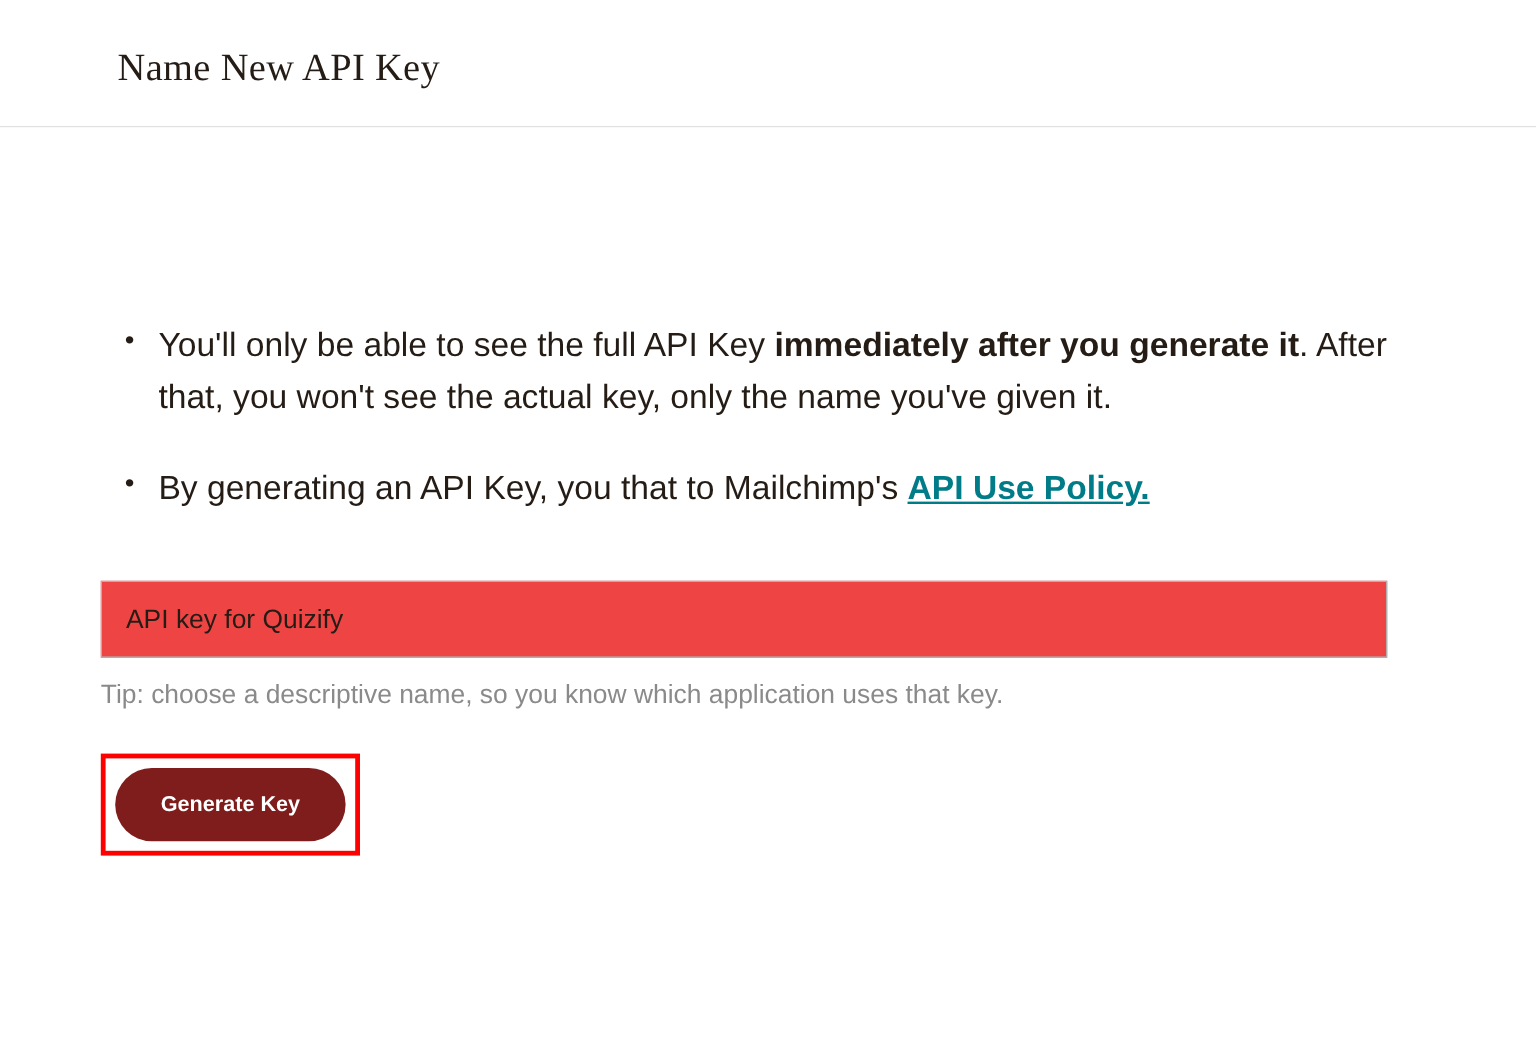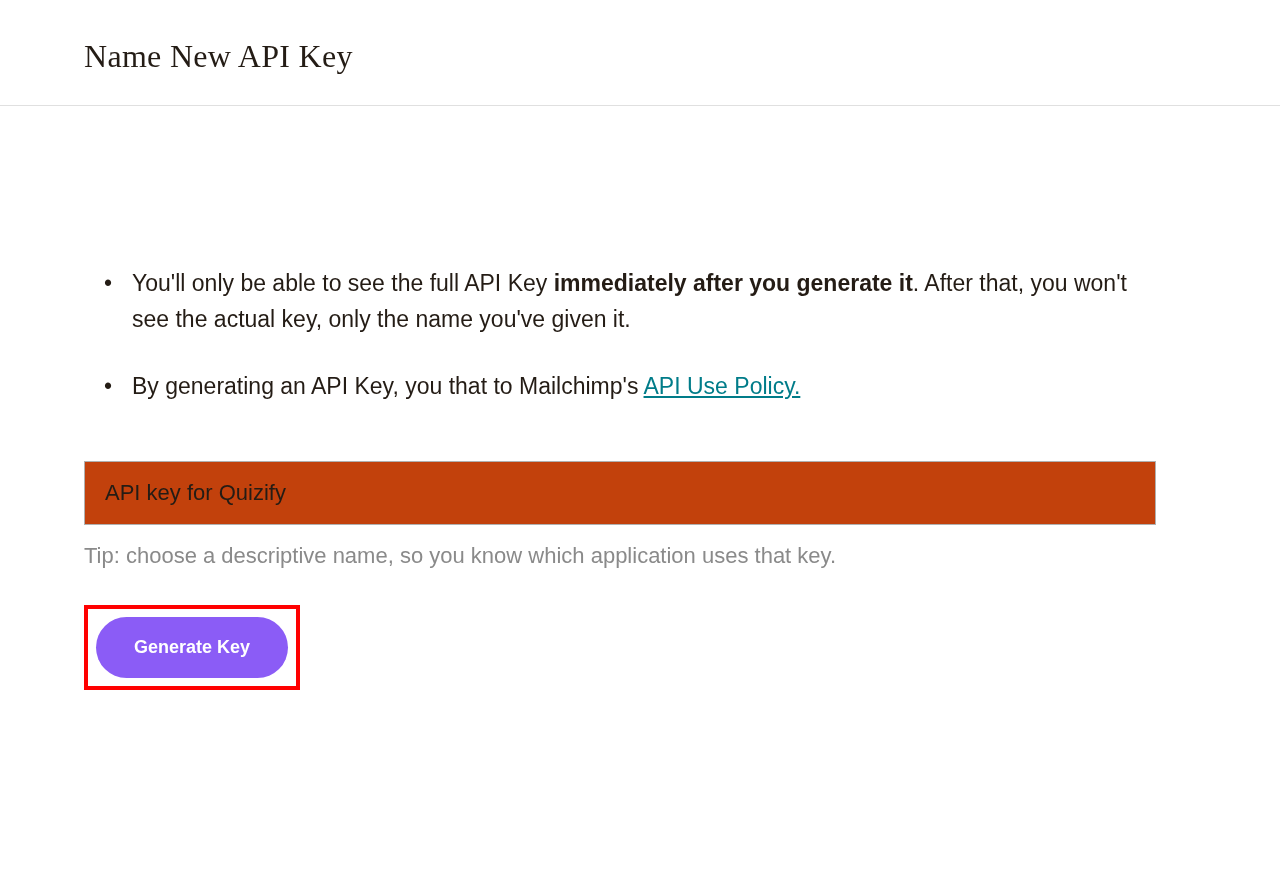--- a/index.html
+++ b/index.html
@@ -16,88 +16,89 @@
     .header {
       padding: 38px 0 30px 84px;
       border-bottom: 1px solid #e0e0e0;
     }
     .page-title {
       font-family: Georgia, 'Times New Roman', serif;
       font-size: 32px;
       font-weight: 400;
       color: #241c15;
       letter-spacing: 0.3px;
+      margin-left: 14px;
     }
     .content {
       padding: 160px 84px 40px 84px;
       max-width: 1240px;
     }
     .intro-text {
       font-size: 23px;
       color: #241c15;
       margin-bottom: 56px;
       font-weight: 400;
     }
     .bullet-list {
       list-style: none;
       padding-left: 48px;
       margin-bottom: 56px;
     }
     .bullet-list li {
-      font-size: 23px;
+      font-size: 28px;
       line-height: 1.55;
       color: #241c15;
       margin-bottom: 32px;
       position: relative;
     }
     .bullet-list li::before {
       content: "•";
       position: absolute;
       left: -28px;
       top: 0;
       font-size: 23px;
       color: #241c15;
     }
     .bold {
       font-weight: 700;
     }
     .policy-link {
       color: #007c89;
-      font-weight: 400;
+      font-weight: 700;
       text-decoration: underline;
     }
     .field-label {
       font-size: 23px;
       font-weight: 700;
       color: #241c15;
       margin-bottom: 18px;
       display: block;
     }
     .text-input {
       width: 100%;
       padding: 18px 20px;
       font-size: 22px;
       border: 1px solid #b0b0b0;
-      background: #c2410c;
+      background: #ef4444;
       color: #241c15;
       font-family: inherit;
       margin-bottom: 18px;
     }
     .tip-text {
       font-size: 22px;
       color: #8a8a8a;
       margin-bottom: 36px;
     }
     .button-highlight {
       display: inline-block;
       border: 4px solid #ff0000;
       padding: 8px;
     }
     .generate-button {
-      background: #8b5cf6;
+      background: #7f1d1d;
       color: #ffffff;
       border: none;
       border-radius: 999px;
       padding: 20px 38px;
       font-size: 18px;
       font-weight: 600;
       cursor: pointer;
       font-family: inherit;
     }
   </style>

